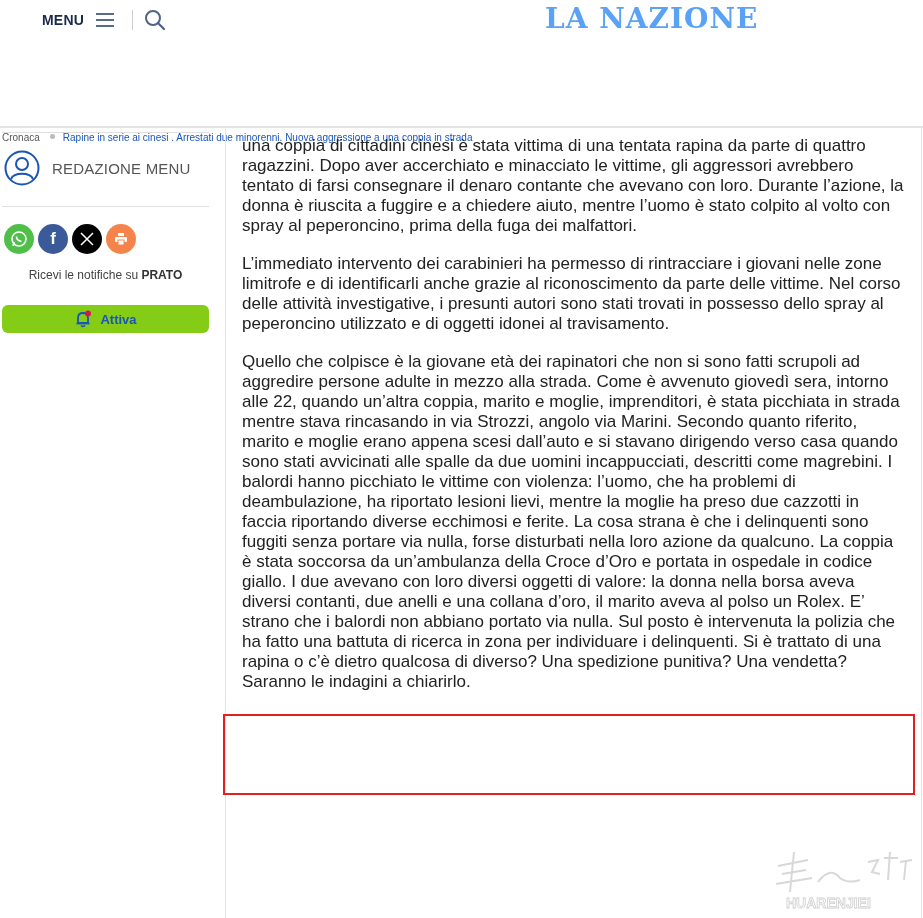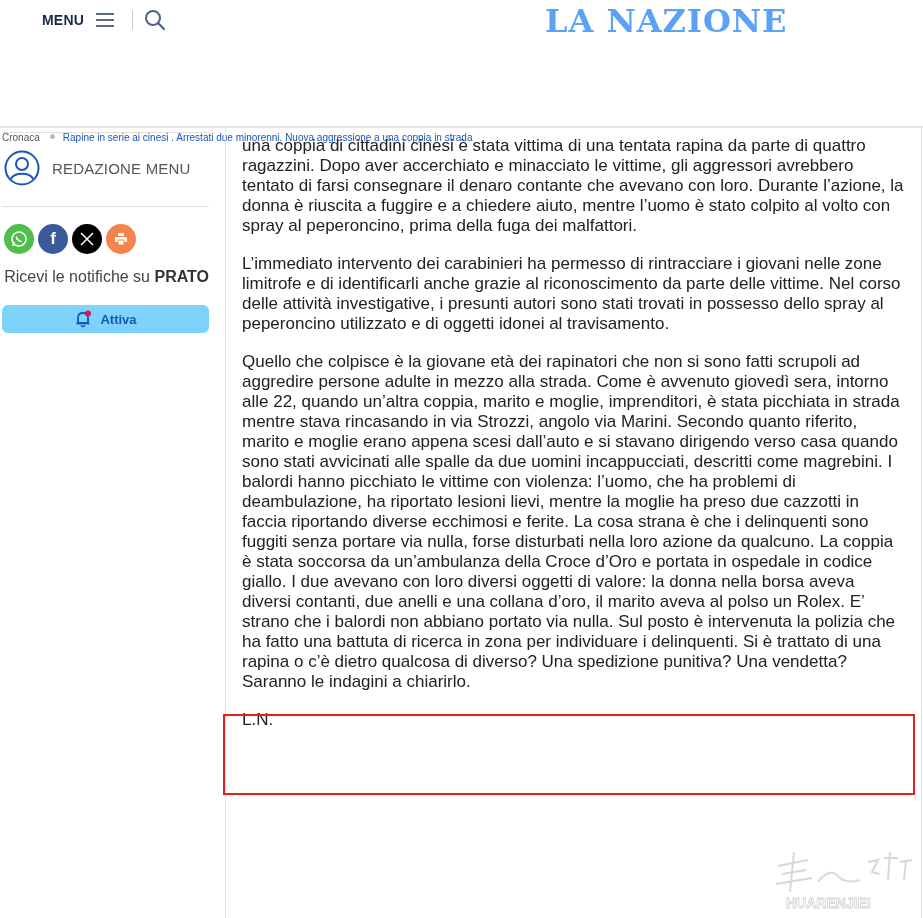--- a/index.html
+++ b/index.html
@@ -3,36 +3,36 @@
   <meta charset="utf-8">
   <style>
     html, body { margin:0; padding:0; background:#fff; }
     body { width:923px; height:918px; overflow:hidden; position:relative; font-family:"Liberation Sans", sans-serif; color:#222; }
     .header { position:absolute; left:0; top:0; width:923px; height:60px;margin-left:40px; }
     .menu { position:absolute; left:2px; top:12px; font-weight:bold; font-size:14px; color:#1a2a4a; letter-spacing:0.2px; }
     .hamburger { position:absolute; left:56px; top:13px; width:18px; height:14px; }
     .hamburger span { display:block; height:2px; background:#5a6b8a; margin-bottom:4px; }
     .vsep { position:absolute; left:92px; top:10px; width:1px; height:20px; background:#ccc; }
     .search { position:absolute; left:104px; top:9px; width:22px; height:22px; }
-    .logo { position:absolute; left:505px; top:2px; font-family:"DejaVu Serif", serif; font-weight:bold; font-size:32px; color:#5aa2f5; letter-spacing:1px; }
+    .logo { position:absolute; left:505px; top:2px; font-family:"DejaVu Serif", serif; font-weight:bold; font-size:28px; color:#5aa2f5; letter-spacing:1px; }
     .breadcrumb { position:absolute; left:2px; top:88px; font-size:10px;margin-top:44px; }
     .breadcrumb .crumb1 { color:#555; }
     .breadcrumb .dot { display:inline-block; width:5px; height:5px; border-radius:50%; background:#bbb; margin:0 8px 2px 10px; }
     .breadcrumb .crumb2 { color:#1a55b8; }
     .hr-top { position:absolute; left:0; top:126px; width:923px; height:2px; background:#e4e4e4; }
     .vline { position:absolute; left:225px; top:128px; width:1px; height:790px; background:#e4e4e4; }
     .vline-right { position:absolute; left:921px; top:128px; width:1px; height:790px; background:#e4e4e4; }
     .side-hr { position:absolute; left:2px; width:207px; height:1px; background:#e0e0e0; }
     .author-icon { position:absolute; left:4px; top:150px; width:36px; height:36px; }
     .author-name { position:absolute; left:52px; top:160px; font-size:15px; color:#555; letter-spacing:0.2px; }
     .shares { position:absolute; left:4px; top:224px; display:flex; gap:4px; }
     .share { width:30px; height:30px; border-radius:50%; display:flex; align-items:center; justify-content:center; color:#fff; font-weight:bold; font-size:15px; }
-    .notify { position:absolute; left:2px; top:268px; width:207px; text-align:right; font-size:16px; color:#444; }
+    .notify { position:absolute; left:2px; top:268px; width:207px; text-align:center; font-size:12px; color:#444; }
     .notify b { color:#333; }
-    .activate { position:absolute; left:2px; top:305px; width:207px; height:28px; background:#7dd3fc; border-radius:6px; display:flex; align-items:center; justify-content:center; gap:8px; color:#1a55b8; font-weight:bold; font-size:13px; }
+    .activate { position:absolute; left:2px; top:305px; width:207px; height:28px; background:#84cc16; border-radius:6px; display:flex; align-items:center; justify-content:center; gap:8px; color:#1a55b8; font-weight:bold; font-size:13px; }
     .article { position:absolute; left:242px; top:128px; width:665px; font-size:17px; line-height:20px; color:#222; }
     .article p { margin:0 0 18px 0; }
     .highlight { position:absolute; left:223px; top:714px; width:692px; height:81px; border:2px solid #e32020; box-sizing:border-box; }
     .watermark { position:absolute; left:768px; top:848px; width:150px; height:66px;text-align:center; }
   </style>
 </head>
 <body>
 
 <div class="header">
   <div class="menu">MENU</div>
@@ -104,21 +104,20 @@
       <path d="M7 15.5 Q9 17.5 11 15.5" fill="none" stroke="#1a55b8" stroke-width="1.6"></path>
       <circle cx="14" cy="3.5" r="3" fill="#e0144c"></circle>
     </svg>
   <span>Attiva</span>
 </div>
 
 <div class="article">
   <p style="margin-top:8px">una coppia di cittadini cinesi è stata vittima di una tentata rapina da parte di quattro ragazzini. Dopo aver accerchiato e minacciato le vittime, gli aggressori avrebbero tentato di farsi consegnare il denaro contante che avevano con loro. Durante l’azione, la donna è riuscita a fuggire e a chiedere aiuto, mentre l’uomo è stato colpito al volto con spray al peperoncino, prima della fuga dei malfattori.</p>
   <p>L’immediato intervento dei carabinieri ha permesso di rintracciare i giovani nelle zone limitrofe e di identificarli anche grazie al riconoscimento da parte delle vittime. Nel corso delle attività investigative, i presunti autori sono stati trovati in possesso dello spray al peperoncino utilizzato e di oggetti idonei al travisamento.</p>
   <p>Quello che colpisce è la giovane età dei rapinatori che non si sono fatti scrupoli ad aggredire persone adulte in mezzo alla strada. Come è avvenuto giovedì sera, intorno alle 22, quando un’altra coppia, marito e moglie, imprenditori, è stata picchiata in strada mentre stava rincasando in via Strozzi, angolo via Marini. Secondo quanto riferito, marito e moglie erano appena scesi dall’auto e si stavano dirigendo verso casa quando sono stati avvicinati alle spalle da due uomini incappucciati, descritti come magrebini. I balordi hanno picchiato le vittime con violenza: l’uomo, che ha problemi di deambulazione, ha riportato lesioni lievi, mentre la moglie ha preso due cazzotti in faccia riportando diverse ecchimosi e ferite. La cosa strana è che i delinquenti sono fuggiti senza portare via nulla, forse disturbati nella loro azione da qualcuno. La coppia è stata soccorsa da un’ambulanza della Croce d’Oro e portata in ospedale in codice giallo. I due avevano con loro diversi oggetti di valore: la donna nella borsa aveva diversi contanti, due anelli e una collana d’oro, il marito aveva al polso un Rolex. E’ strano che i balordi non abbiano portato via nulla. Sul posto è intervenuta la polizia che ha fatto una battuta di ricerca in zona per individuare i delinquenti. Si è trattato di una rapina o c’è dietro qualcosa di diverso? Una spedizione punitiva? Una vendetta? Saranno le indagini a chiarirlo.</p>
-  <p>L.N.</p>
 </div>
 
 <div class="highlight"></div>
 
 <div class="watermark">
   <svg width="150" height="66" viewBox="0 0 150 66">
     <g fill="none" stroke="#d8d8d8" stroke-width="2">
       <path d="M10 18 L40 12 M14 26 L38 22 M26 4 L22 44 M8 36 L44 30"></path>
       <path d="M50 34 Q62 18 72 30 Q80 36 92 32"></path>
       <path d="M100 14 L110 12 L104 24 L112 26 M116 10 L130 10 M122 4 L120 32 M132 14 L144 12 M138 12 L136 32"></path>

